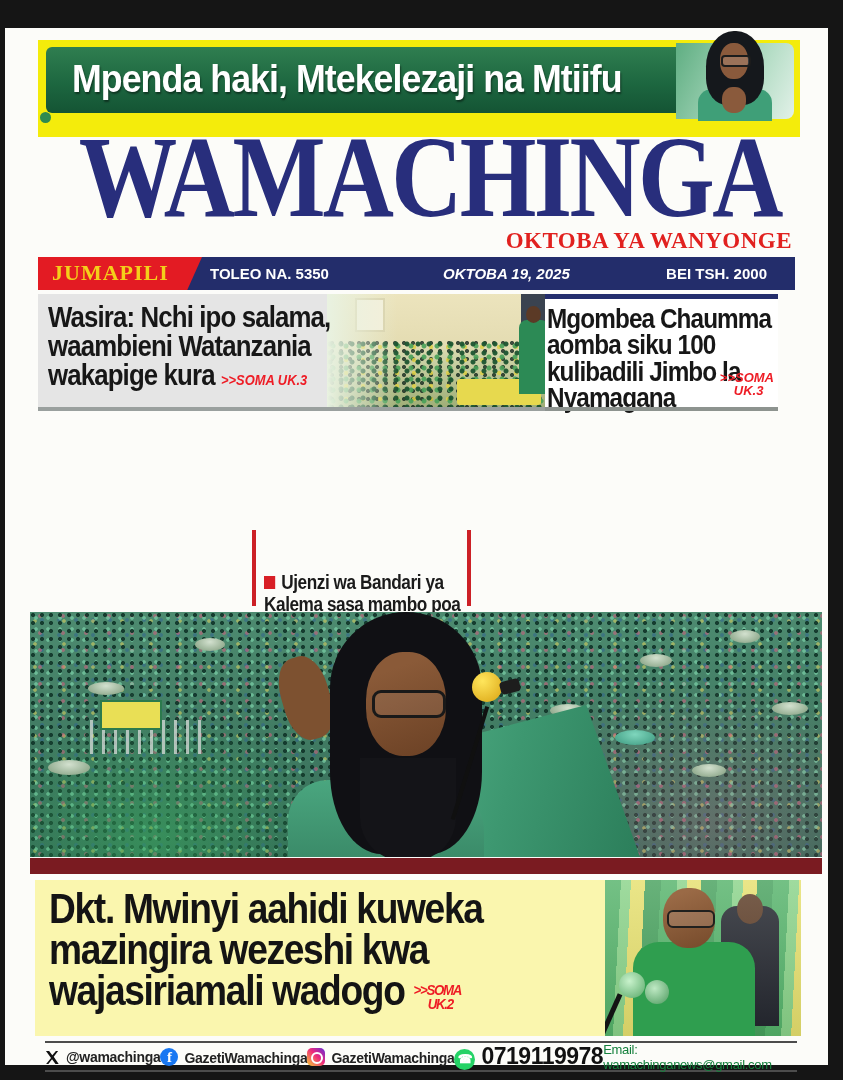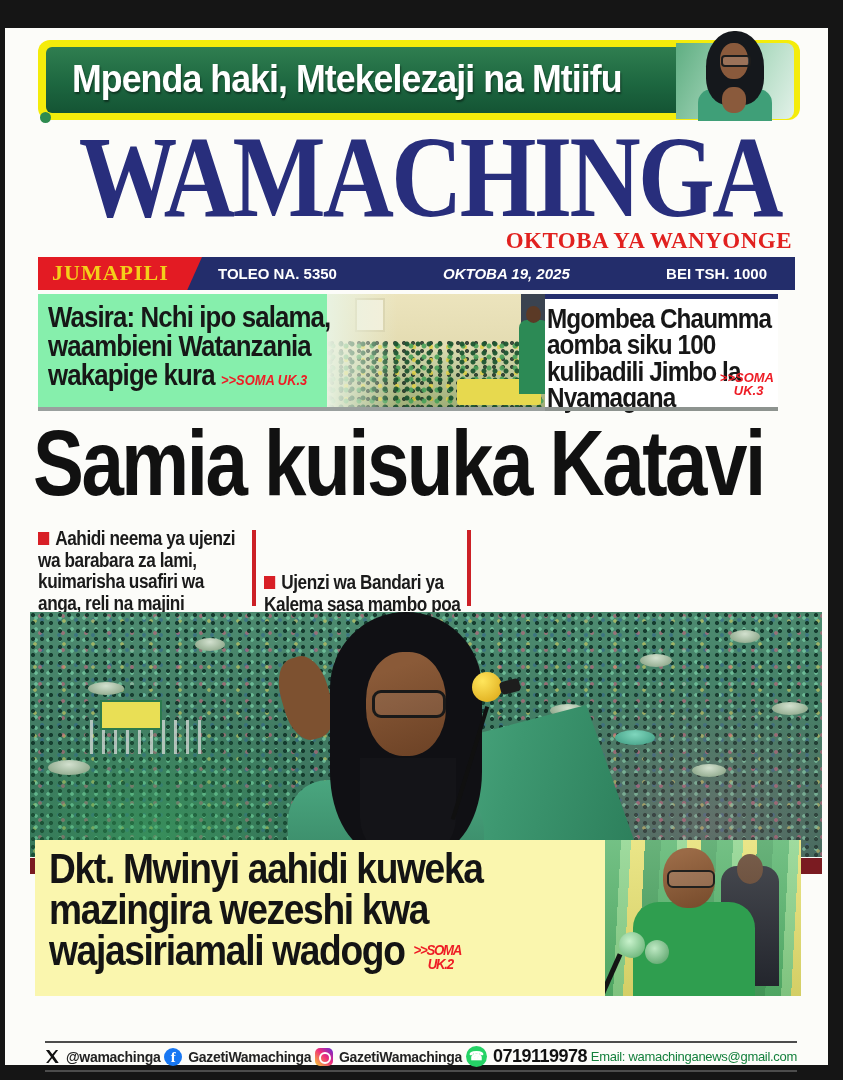--- a/index.html
+++ b/index.html
@@ -2,21 +2,21 @@
 <html><head>
 <meta charset="utf-8">
 <style>
   html,body{margin:0;padding:0;background:#151515;}
   #canvas{position:relative;width:843px;height:1080px;background:#151515;overflow:hidden;
           font-family:"Liberation Sans",sans-serif;}
   .abs{position:absolute;}
   #page{position:absolute;left:5px;top:28px;width:823px;height:1037px;background:#fcfcf9;}
 
   
-  .banner{left:33px;top:12px;width:762px;height:80px;background:#f4ec0b;border-radius:12px;}
+  .banner{left:33px;top:12px;width:762px;height:97px;background:#f4ec0b;border-radius:0;}
   .banner-green{position:absolute;left:8px;top:7px;width:746px;height:66px;border-radius:6px;
      background:linear-gradient(180deg,#2f7e50 0%,#1d6740 55%,#145434 100%);}
   .banner-slogan{position:absolute;left:26px;top:0;height:66px;line-height:64px;color:#fff;
      font-weight:700;font-size:38px;letter-spacing:-1px;white-space:nowrap;
      text-shadow:1px 2px 2px rgba(0,0,0,.45);display:inline-block;transform:scaleX(.94);transform-origin:0 50%;}
   .banner-photo{position:absolute;right:4px;top:-9px;width:120px;height:90px;}
   .bp-bg{position:absolute;left:0;top:12px;width:118px;height:76px;border-radius:0 8px 8px 0;
      background:linear-gradient(115deg,#5fae82 0%,#a9d8bd 55%,#e2f1e8 100%);}
   .bp-hijab{position:absolute;left:30px;top:0;width:58px;height:74px;background:#15181c;
      border-radius:48% 48% 36% 36%;}
@@ -34,24 +34,24 @@
   .tagline{right:36px;top:200px;font-family:"Liberation Serif",serif;font-weight:700;
      font-size:23px;color:#e1211f;letter-spacing:.5px;}
 
   
   .infobar{left:33px;top:229px;width:757px;height:33px;background:#232d6b;}
   .day-box{position:absolute;left:0;top:0;width:164px;height:33px;background:#e31b23;
      clip-path:polygon(0 0,100% 0,91% 100%,0 100%);}
   .day-text{position:absolute;left:14px;top:3px;font-family:"Liberation Serif",serif;font-weight:700;
      font-size:22px;color:#f4cf1a;letter-spacing:1px;}
   .infobar .meta{position:absolute;top:8px;color:#fff;font-weight:700;font-size:15px;letter-spacing:0;}
-  .meta-issue{left:180px;} .meta-date{left:405px;font-style:italic;} .meta-price{right:28px;}
-
-  
-  .left-story{left:33px;top:266px;width:517px;height:117px;background:#86efac;}
+  .meta-issue{left:172px;} .meta-date{left:405px;font-style:italic;} .meta-price{right:28px;}
+
+  
+  .left-story{left:33px;top:266px;width:517px;height:117px;background:#e5e5e5;}
   .left-story .gray-bar{position:absolute;left:0;bottom:0;width:100%;height:4px;background:#9aa09e;}
   .ls-head{position:absolute;left:10px;top:8px;width:330px;color:#171717;font-weight:700;
      font-size:30px;line-height:.97;letter-spacing:-1px;}
   .cx{display:inline-block;transform:scaleX(.86);transform-origin:0 0;width:116%;}
   .soma-inline{font-style:italic;font-weight:700;color:#ee1c25;font-size:15px;letter-spacing:0;white-space:nowrap;}
   .ls-photo{position:absolute;right:0;top:0;width:228px;height:113px;overflow:hidden;
      background:linear-gradient(180deg,#ece4bd 0%,#e4dcb2 45%,#cfd4a8 55%,#9fae77 100%);}
   .ls-curtain{position:absolute;right:0;top:0;width:34px;height:70px;background:#3a4350;}
   .ls-window{position:absolute;left:28px;top:4px;width:26px;height:30px;background:#f4efd9;border:2px solid #d8d0a8;}
   .ls-crowd{position:absolute;left:0;bottom:0;width:100%;height:66px;
@@ -125,21 +125,21 @@
      background:linear-gradient(105deg,#5fbf95 0%,#3d9770 55%,#297a57 100%);}
   .mic-stand{position:absolute;left:438px;top:92px;width:4px;height:118px;background:#101010;transform:rotate(17deg);}
   .mic-ball{position:absolute;left:442px;top:60px;width:30px;height:30px;border-radius:50%;
      background:radial-gradient(circle at 35% 30%,#ffe65c,#d9a312);}
   .mic-head{position:absolute;left:470px;top:68px;width:20px;height:13px;background:#1d1d1d;border-radius:4px;transform:rotate(-14deg);}
 
   
   .maroon{left:25px;top:830px;width:792px;height:16px;background:#7a1b21;}
 
   
-  .bottom-story{left:30px;top:812px;width:766px;height:156px;background:#faf6ae;}
+  .bottom-story{left:30px;top:852px;width:766px;height:156px;background:#faf6ae;}
   .bs-head{position:absolute;left:14px;top:8px;width:575px;color:#141414;font-weight:700;
      font-size:42px;line-height:.98;letter-spacing:-1.5px;}
   .bs-photo{position:absolute;right:0;top:0;width:196px;height:156px;overflow:hidden;
      background:repeating-linear-gradient(93deg,#55b36a 0 16px,#8ad389 16px 26px,#e6e06e 26px 40px,#47a15d 40px 56px);}
   .bs-photo::after{content:"";position:absolute;inset:0;background:linear-gradient(180deg,rgba(255,255,255,.18),rgba(0,0,0,.08));}
   .mw-man2{position:absolute;right:22px;top:26px;width:58px;height:120px;background:#23262e;border-radius:16px 16px 0 0;}
   .mw-man2-head{position:absolute;right:38px;top:14px;width:26px;height:30px;background:#5c3c26;border-radius:50%;}
   .mw-body{position:absolute;left:28px;top:62px;width:122px;height:94px;background:#2f9e4f;border-radius:26px 26px 0 0;z-index:2;}
   .mw-head{position:absolute;left:58px;top:8px;width:52px;height:60px;border-radius:46%;z-index:2;
      background:linear-gradient(160deg,#9a6a46 15%,#7a4e2e 90%);}
@@ -147,30 +147,30 @@
      border-radius:6px;background:rgba(255,255,255,.14);z-index:3;}
   .mw-mic1{position:absolute;left:14px;top:92px;width:26px;height:26px;border-radius:50%;z-index:3;
      background:radial-gradient(circle at 40% 35%,#c9f2cc,#58a868);}
   .mw-mic2{position:absolute;left:40px;top:100px;width:24px;height:24px;border-radius:50%;z-index:3;
      background:radial-gradient(circle at 40% 35%,#bfe9c4,#4d9a5e);}
   .mw-stem{position:absolute;left:2px;top:112px;width:5px;height:52px;background:#141414;transform:rotate(24deg);z-index:2;}
 
   
   .footer{left:40px;top:1013px;width:752px;height:27px;border-top:2px solid #4c4c4c;border-bottom:2px solid #4c4c4c;
      display:flex;align-items:center;justify-content:space-between;color:#222;}
-  .f-item{display:flex;align-items:center;gap:6px;font-weight:700;font-size:14px;letter-spacing:-0.3px;}
+  .f-item{display:flex;align-items:flex-end;gap:6px;font-weight:700;font-size:14px;letter-spacing:-0.3px;}
   .icon-x svg{display:block;}
   .icon-fb{width:18px;height:18px;border-radius:50%;background:#1877f2;color:#fff;text-align:center;
      font-family:"Liberation Serif",serif;font-weight:700;font-size:15px;line-height:18px;}
   .icon-ig{width:18px;height:18px;border-radius:5px;position:relative;
      background:linear-gradient(45deg,#f9ce34 0%,#ee2a7b 55%,#6228d7 100%);}
   .icon-ig::after{content:"";position:absolute;left:4px;top:4px;width:8px;height:8px;border:2px solid #fff;border-radius:50%;}
   .icon-wa{width:21px;height:21px;border-radius:50%;background:#25d366;color:#fff;text-align:center;
      font-size:12px;line-height:21px;}
-  .wa-number{font-size:18px;font-weight:700;letter-spacing:-0.5px;color:#111;}
+  .wa-number{font-size:23px;font-weight:700;letter-spacing:-0.5px;color:#111;}
   .f-email{font-weight:400;font-size:13px;color:#15803d;}
 </style>
 </head>
 <body>
 
 <div id="canvas">
   <div id="page">
 
     <div class="abs banner">
       <div class="banner-green">
@@ -190,21 +190,21 @@
     <div class="abs masthead">
       <span class="masthead-inner">WAMACHINGA</span>
     </div>
     <div class="abs tagline">OKTOBA YA WANYONGE</div>
 
     <div class="abs infobar">
       <div class="day-box"></div>
       <span class="day-text">JUMAPILI</span>
       <span class="meta meta-issue">TOLEO NA. 5350</span>
       <span class="meta meta-date">OKTOBA 19, 2025</span>
-      <span class="meta meta-price">BEI TSH. 1000</span>
+      <span class="meta meta-price">BEI TSH. 2000</span>
     </div>
 
     <div class="abs left-story">
       <div class="ls-photo">
         <div class="ls-window"></div>
         <div class="ls-curtain"></div>
         <div class="ls-crowd"></div>
         <div class="ls-table"></div>
         <div class="ls-man"></div>
         <div class="ls-man-head"></div>
@@ -223,28 +223,22 @@
       <div class="rs-head">
         <span class="cx" style="width:111%;transform:scaleX(.9);">Mgombea Chaumma aomba siku 100 kulibadili Jimbo la Nyamagana</span>
       </div>
       <div class="cta2 rs-cta">
         <span>&gt;&gt;SOMA</span>
         <span style="padding-left:14px;">UK.3</span>
       </div>
       <div class="rs-botbar"></div>
     </div>
 
-    <div class="abs main-head">
-      <span class="cxh">Samia kuisuka Katavi</span>
-    </div>
 
     <div class="abs bullets">
-      <div class="bullet b1">
-        <span class="cx"><span class="sq"></span><span>Aahidi neema ya ujenzi wa barabara za lami, kuimarisha usafiri wa anga, reli na majini</span></span>
-      </div>
       <div class="vdiv" style="left:247px;"></div>
       <div class="bullet b2">
         <span class="cx"><span class="sq"></span><span>Ujenzi wa Bandari ya Kalema sasa mambo poa mwambao mwa Ziwa Tanganyika</span>
           <span class="cta2">
             <span style="font-size:14px;">&gt;&gt;SOMA</span>
             <span style="font-size:14px;padding-left:16px;">UK.3</span>
           </span>
         </span>
       </div>
       <div class="vdiv" style="left:462px;"></div>

